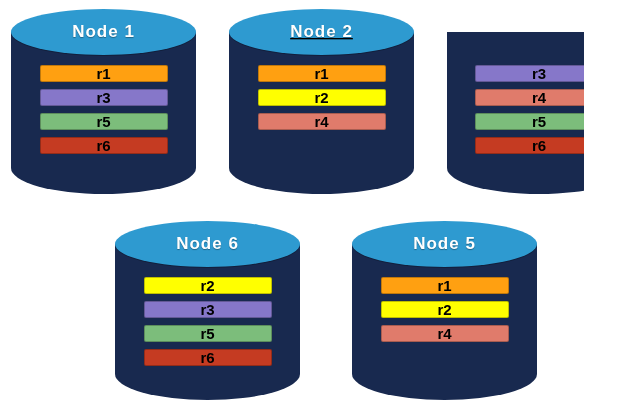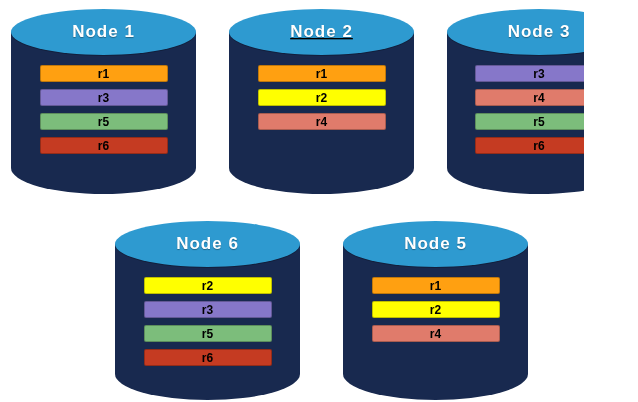--- a/index.html
+++ b/index.html
@@ -58,33 +58,33 @@
     flex-direction: column;
     align-items: center;
     gap: 7px;
   }
   .bar {
     width: 128px;
     height: 17px;
     display: flex;
     align-items: center;
     justify-content: center;
-    font-size: 12px;
+    font-size: 15px;
     font-weight: 700;
     color: #000000;
     border: 1px solid rgba(0,0,0,0.25);
     border-radius: 2px;
     box-sizing: border-box;
   }
   
   .n1 { left: 11px;  top: 9px;   width: 185px; height: 185px; }
   .n2 { left: 229px; top: 9px;   width: 185px; height: 185px; }
   .n3 { left: 447px; top: 9px;   width: 184px; height: 185px; }
   .n4 { left: 115px; top: 221px; width: 185px; height: 179px; }
-  .n5 { left: 343px; top: 221px; width: 185px; height: 179px; }
+  .n5 { left: 352px; top: 221px; width: 185px; height: 179px; }
 </style>
 </head>
 <body>
 
 <div class="canvas">
 
   <div class="cylinder n1">
     <div class="cyl-body" style="background: rgb(24, 41, 79);"></div>
     <div class="cyl-top" style="background: rgb(46, 154, 208);">
       <span class="node-title">Node 1</span>
@@ -104,23 +104,20 @@
     </div>
     <div class="bars">
       <div class="bar" style="background: rgb(255, 160, 17);">r1</div>
       <div class="bar" style="background: rgb(255, 255, 0);">r2</div>
       <div class="bar" style="background: rgb(224, 123, 107);">r4</div>
     </div>
   </div>
 
   <div class="cylinder n3">
     <div class="cyl-body" style="background: rgb(24, 41, 79);"></div>
-    <div class="cyl-top" style="background: rgb(46, 154, 208);">
-      <span class="node-title">Node 3</span>
-    </div>
     <div class="bars">
       <div class="bar" style="background: rgb(134, 119, 201);">r3</div>
       <div class="bar" style="background: rgb(224, 123, 107);">r4</div>
       <div class="bar" style="background: rgb(124, 189, 123);">r5</div>
       <div class="bar" style="background: rgb(197, 59, 34);">r6</div>
     </div>
   </div>
 
   <div class="cylinder n4">
     <div class="cyl-body" style="background: rgb(24, 41, 79);"></div>

